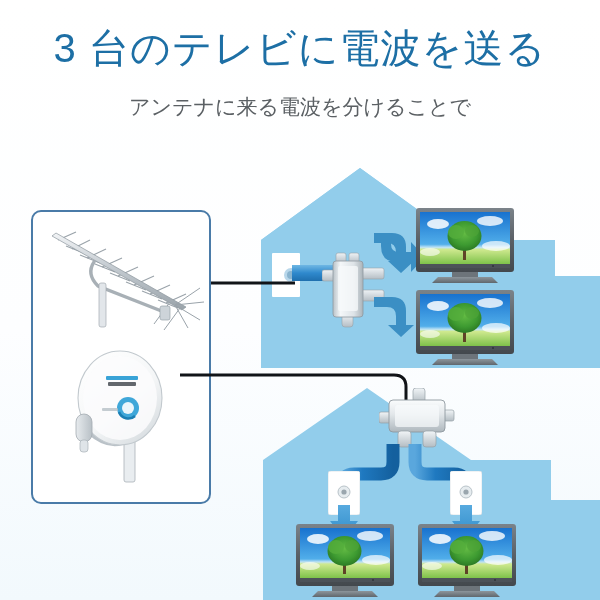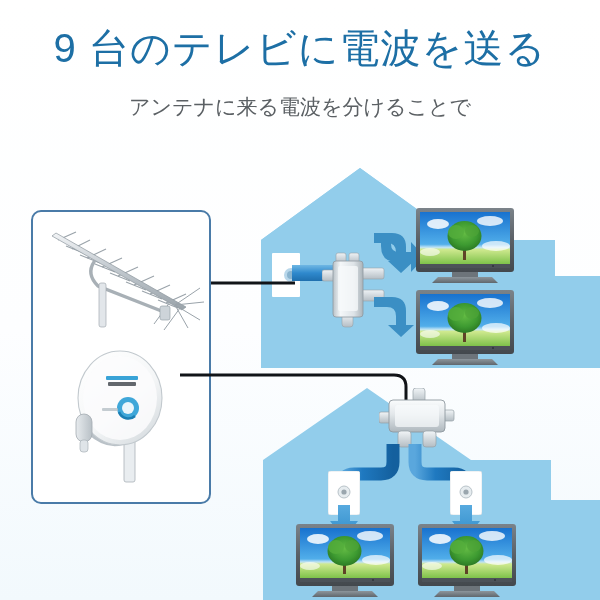--- a/index.html
+++ b/index.html
@@ -42,21 +42,21 @@
   .cable{position:absolute;}
   .arrow{position:absolute;}
   .pipe{position:absolute;}
   .plate{position:absolute;}
 </style>
 </head>
 <body>
 
 <div id="stage">
 
-  <div class="title">9 台のテレビに電波を送る</div>
+  <div class="title">3 台のテレビに電波を送る</div>
   <div class="subtitle">
     <span class="sub-line">アンテナに来る電波を分けることで</span>
   </div>
 
   <div class="house" style="left:255px;top:168px;">
     <svg width="345" height="200" viewBox="0 0 345 200">
       <path d="M6 72 L105 0 L205 72 L205 0.5 L205 72 L205 10 L205 72
                M6 72 L105 0 L205 72 L300 72 L300 110 L345 110 L345 112
                L300 112 L300 200 L6 200 Z" fill="#92cdeb"></path>
       <path d="M6 72 L105 0 L212 78 L300 78 L300 108 L348 108 L348 200 L6 200 Z" fill="#92cdeb"></path>

